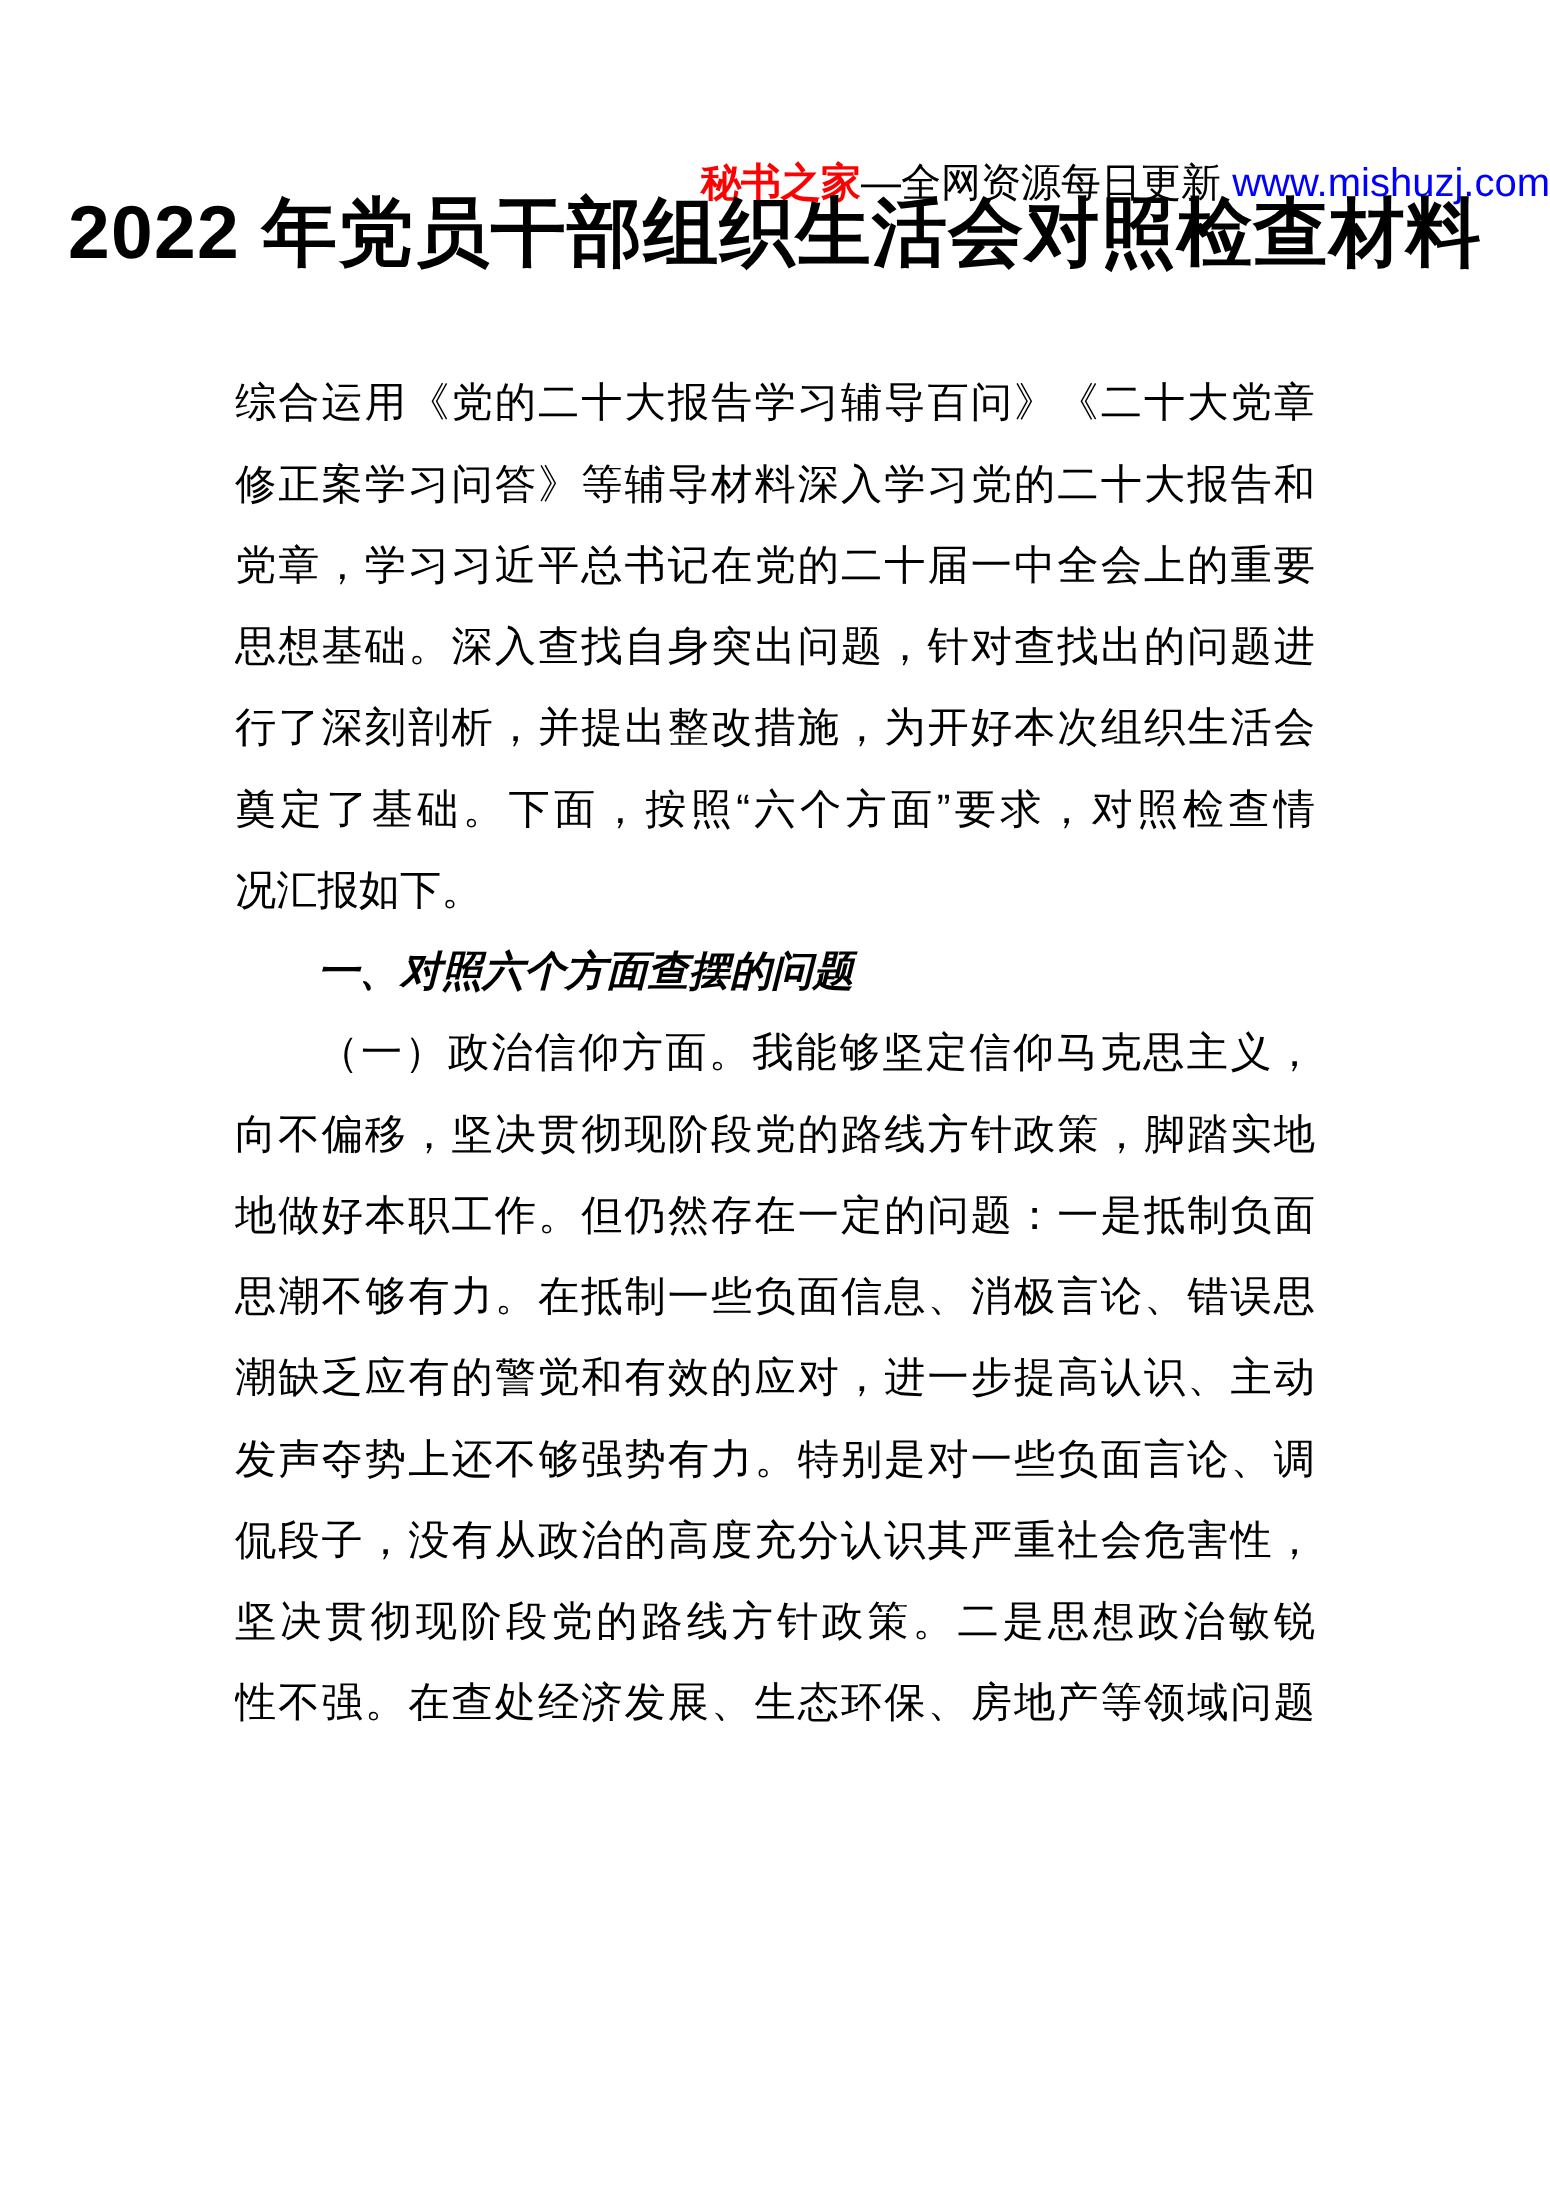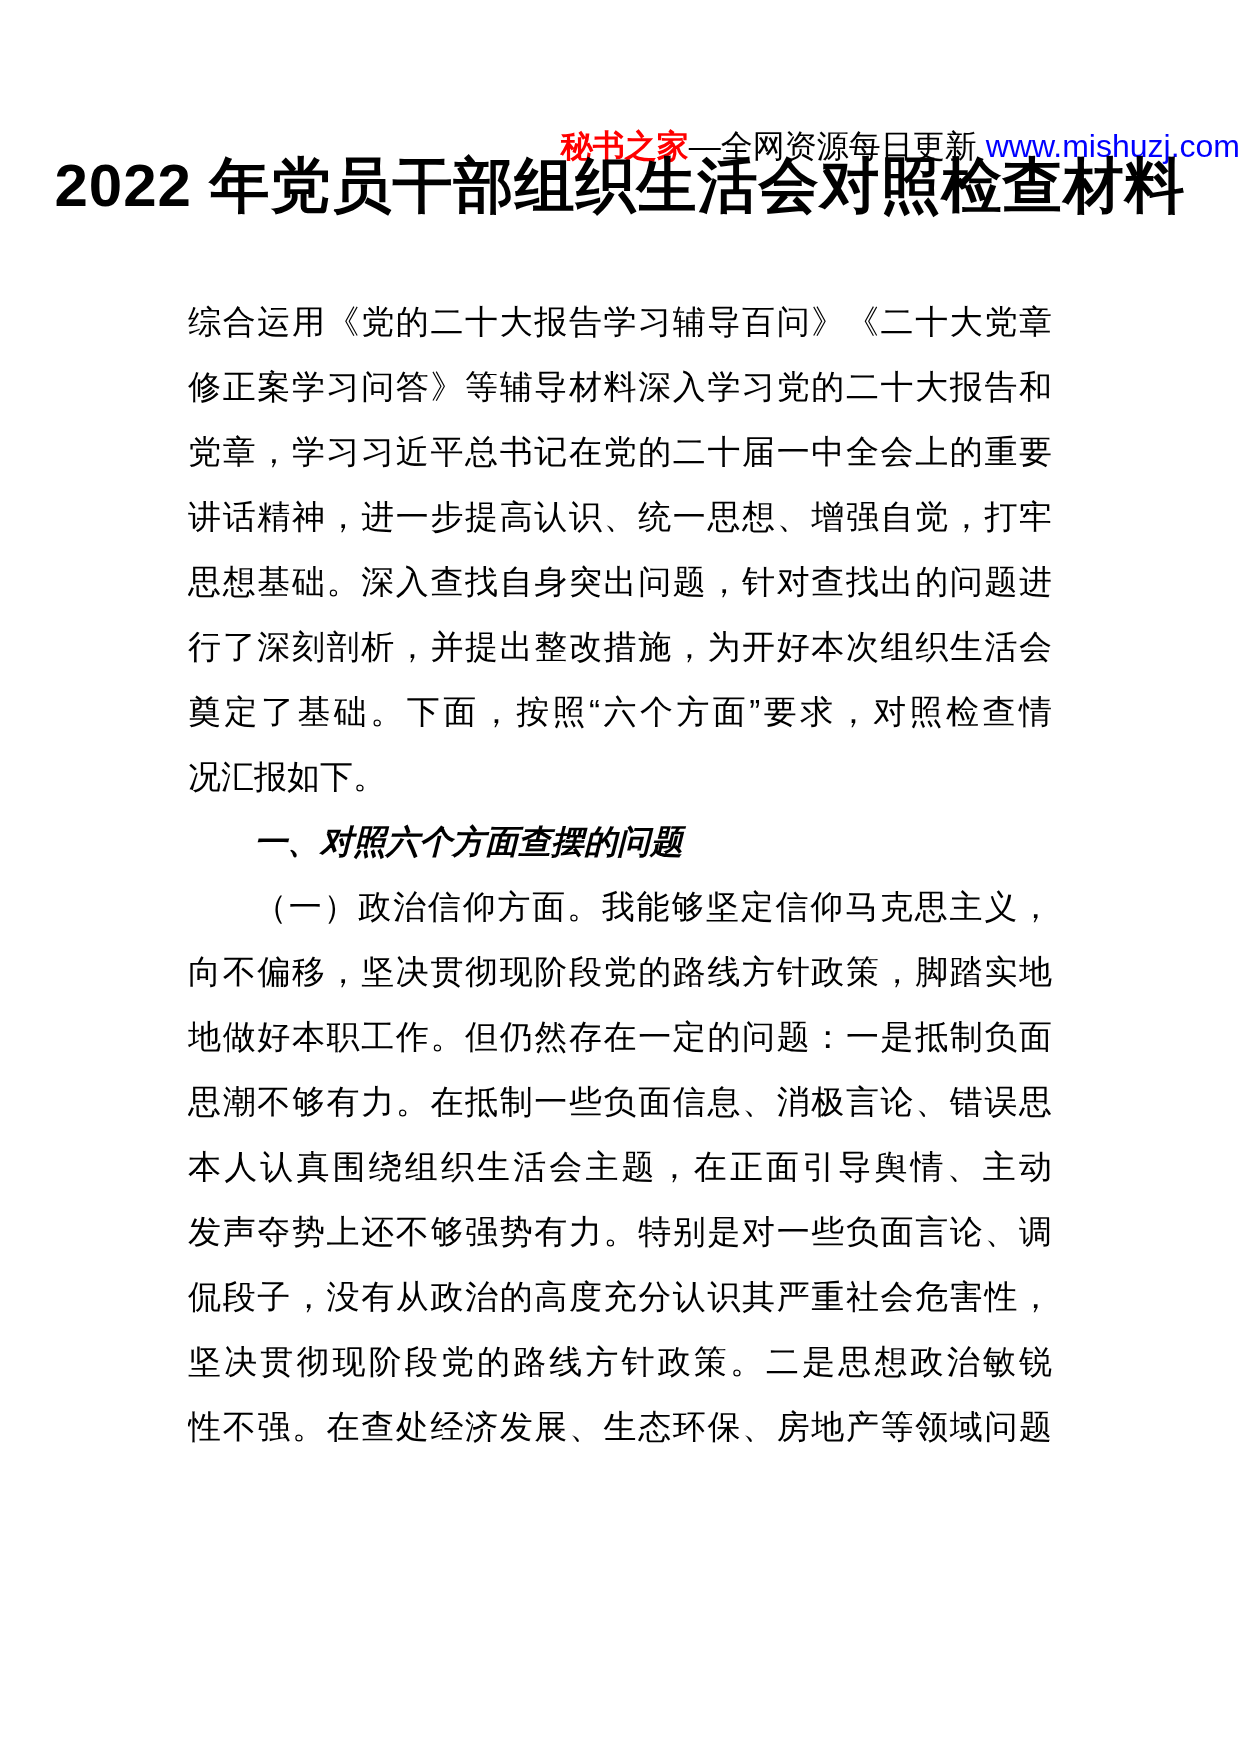--- a/index.html
+++ b/index.html
@@ -78,30 +78,29 @@
   <div class="header">
     <span class="brand" style="color: rgb(255, 0, 0);">秘书之家</span><span class="tagline">—全网资源每日更新 </span><span class="url" style="color: rgb(0, 0, 255);">www.mishuzj.com</span>
   </div>
 
   <h1 class="title">2022 年党员干部组织生活会对照检查材料</h1>
 
   <div class="body-text" id="body-lines">
       <div class="line">综合运用《党的二十大报告学习辅导百问》《二十大党章</div>
       <div class="line">修正案学习问答》等辅导材料深入学习党的二十大报告和</div>
       <div class="line">党章，学习习近平总书记在党的二十届一中全会上的重要</div>
-      <div class="line">讲话精神，进一步提高认识、统一思想、增强自觉，打牢</div>
       <div class="line">思想基础。深入查找自身突出问题，针对查找出的问题进</div>
       <div class="line">行了深刻剖析，并提出整改措施，为开好本次组织生活会</div>
       <div class="line">奠定了基础。下面，按照“六个方面”要求，对照检查情</div>
       <div class="line noj">况汇报如下。</div>
       <div class="line noj bold indent">一、对照六个方面查摆的问题</div>
       <div class="line indent">（一）政治信仰方面。我能够坚定信仰马克思主义，</div>
       <div class="line">向不偏移，坚决贯彻现阶段党的路线方针政策，脚踏实地</div>
       <div class="line">地做好本职工作。但仍然存在一定的问题：一是抵制负面</div>
       <div class="line">思潮不够有力。在抵制一些负面信息、消极言论、错误思</div>
-      <div class="line">本人认真围绕组织生活会主题，在正面引导舆情、主动</div>
+      <div class="line">潮缺乏应有的警觉和有效的应对，进一步提高认识、主动</div>
       <div class="line">发声夺势上还不够强势有力。特别是对一些负面言论、调</div>
       <div class="line">侃段子，没有从政治的高度充分认识其严重社会危害性，</div>
       <div class="line">坚决贯彻现阶段党的路线方针政策。二是思想政治敏锐</div>
       <div class="line">性不强。在查处经济发展、生态环保、房地产等领域问题</div>
     </div>
 
 </div>
 
 </body></html>

